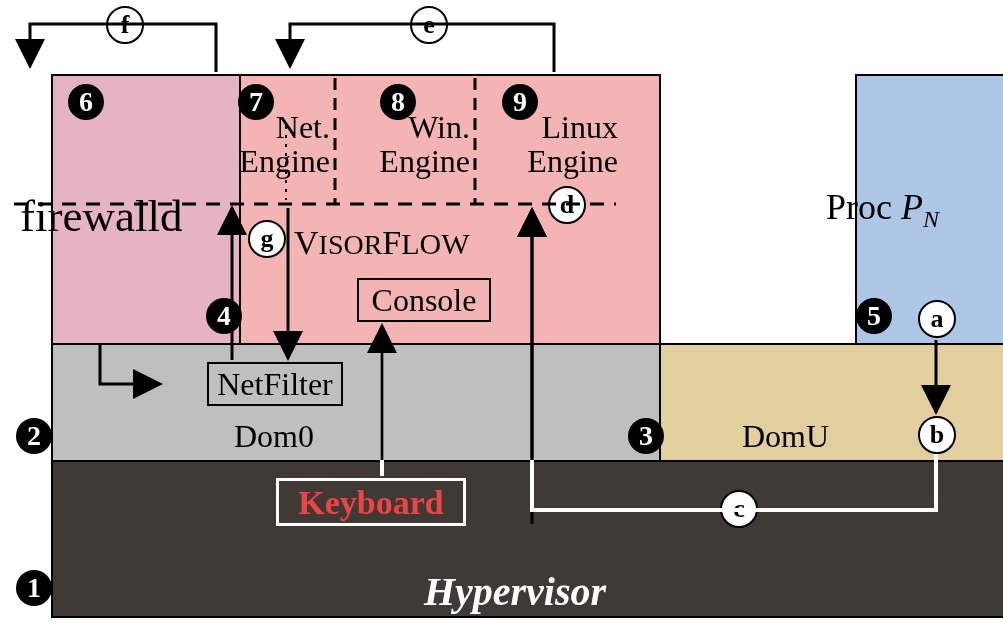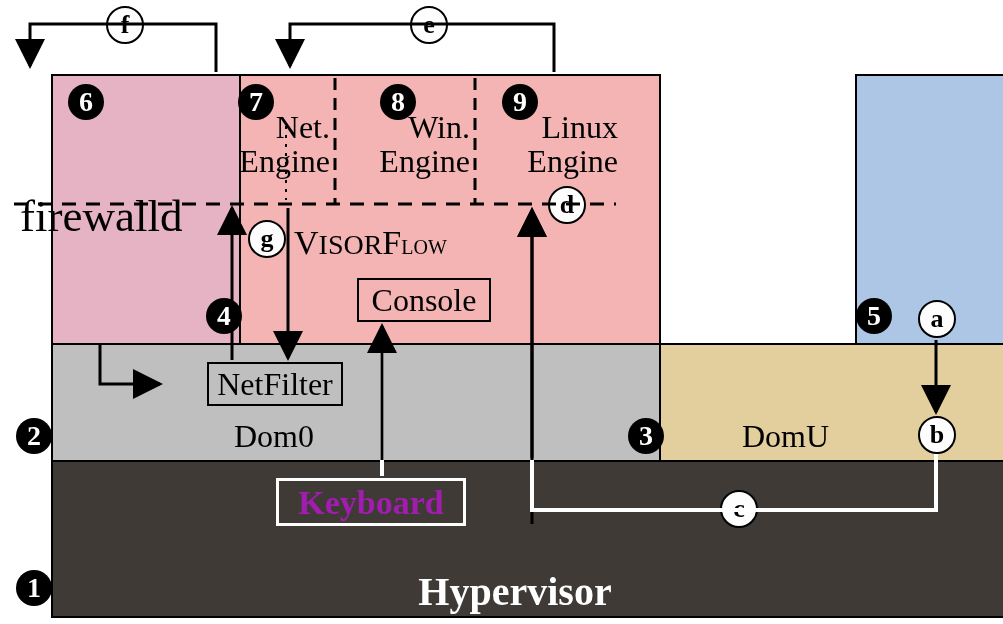--- a/index.html
+++ b/index.html
@@ -59,24 +59,24 @@
   .italic { font-style: italic; }
   .bold { font-weight: bold; }
 </style>
 </head>
 <body>
 
 <div class="stage">
 
   <div class="box thin-border" style="left:8px; top:460px; width:988px; height:158px; background:#3f3a35;">
   </div>
-  <div class="label bold" style="left:340px; top:568px; width:350px; font-size:40px; color:#fff; text-align:center;">Hypervisor</div>
+  <div class="label bold" style="left:340px; top:568px; width:350px; font-size:40px; color:#fff; text-align:center;font-style:italic;">Hypervisor</div>
   <span class="circled" style="position:absolute; left:16px; top:570px;">1</span>
 
-  <div class="box white-border bold" style="left:276px; top:478px; width:190px; height:48px; color:#a21caf; text-align:center; line-height:44px; font-size:34px;">Keyboard</div>
+  <div class="box white-border bold" style="left:276px; top:478px; width:190px; height:48px; color:#ef4444; text-align:center; line-height:44px; font-size:34px;">Keyboard</div>
 
   <div class="box thin-border" style="left:8px; top:343px; width:610px; height:119px; background:#bfbfbf;">
   </div>
   <div class="label" style="left:234px; top:418px;">Dom0</div>
   <span class="circled" style="position:absolute; left:16px; top:418px;">2</span>
 
   <div class="box thin-border" style="left:164px; top:362px; width:136px; height:44px; text-align:center; line-height:40px;">NetFilter</div>
 
   <div class="box thin-border" style="left:616px; top:343px; width:380px; height:119px; background:#e3cf9e;">
   </div>
@@ -85,21 +85,21 @@
 
   <div class="box thin-border" style="left:8px; top:74px; width:190px; height:271px; background:#e5b3c3;">
   </div>
   <div class="label" style="left:20px; top:190px; font-size:45px;">firewalld</div>
   <span class="circled" style="position:absolute; left:68px; top:84px;">6</span>
 
   <div class="box thin-border" style="left:196px; top:74px; width:422px; height:271px; background:#f3b4b3;">
   </div>
   <span class="circled" style="position:absolute; left:206px; top:298px;">4</span>
   <div class="label" style="left:294px; top:224px; font-size:34px;">
-       <span style="font-size:34px;">V</span><span style="font-size:28px;">ISOR</span><span style="font-size:34px;">F</span><span style="font-size:20px;text-align:center;">LOW</span>
+       <span style="font-size:34px;">V</span><span style="font-size:28px;">ISOR</span><span style="font-size:34px;">F</span><span style="font-size:30px;text-align:center;">LOW</span>
   </div>
 
   <div class="box thin-border" style="left:314px; top:278px; width:134px; height:44px; text-align:center; line-height:40px;">Console</div>
 
   <span class="circled" style="position:absolute; left:238px; top:84px;">7</span>
   <div class="label center-h" style="left:200px; top:110px; width:130px; line-height:34px;">
        <span>Net.</span><br>
        <span>Engine</span>
   </div>
 
@@ -109,20 +109,23 @@
        <span>Engine</span>
   </div>
 
   <span class="circled" style="position:absolute; left:502px; top:84px;">9</span>
   <div class="label center-h" style="left:468px; top:110px; width:150px; line-height:34px;">
        <span>Linux</span><br>
        <span>Engine</span>
   </div>
 
   <div class="box thin-border" style="left:812px; top:74px; width:184px; height:271px; background:#aec6e6;">
+  </div>
+  <div class="label" style="left:826px; top:186px; font-size:36px;">
+       <span>Proc </span><span class="italic">P</span><sub class="italic" style="font-size:24px;">N</sub>
   </div>
   <span class="circled" style="position:absolute; left:856px; top:298px;">5</span>
 
   <span class="circled-letter" style="position:absolute; left:918px; top:300px;">a</span>
   <span class="circled-letter" style="position:absolute; left:918px; top:416px;">b</span>
   <span class="circled-letter" style="position:absolute; left:720px; top:490px;">c</span>
   <span class="circled-letter" style="position:absolute; left:548px; top:186px;">d</span>
   <span class="circled-letter" style="position:absolute; left:410px; top:6px;">e</span>
   <span class="circled-letter" style="position:absolute; left:106px; top:6px;">f</span>
   <span class="circled-letter" style="position:absolute; left:248px; top:220px;">g</span>

